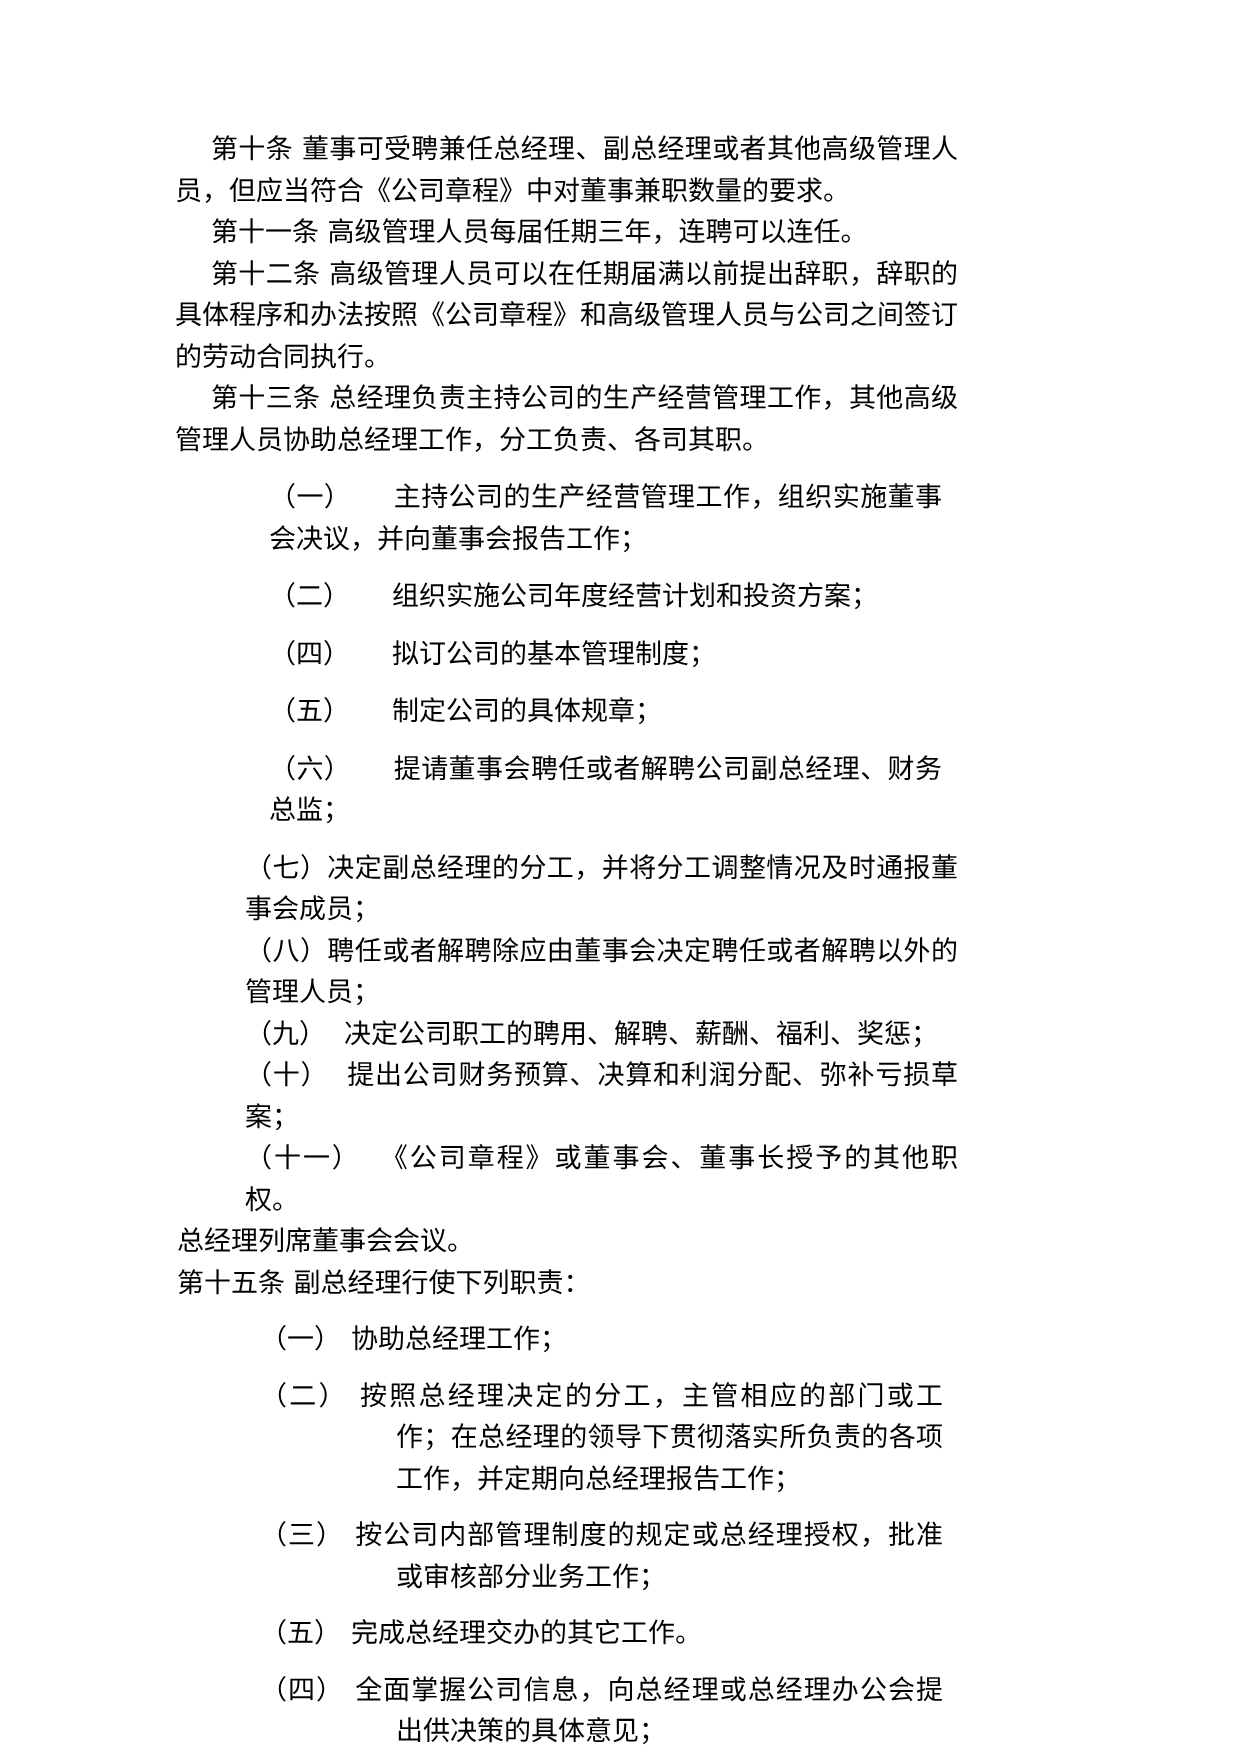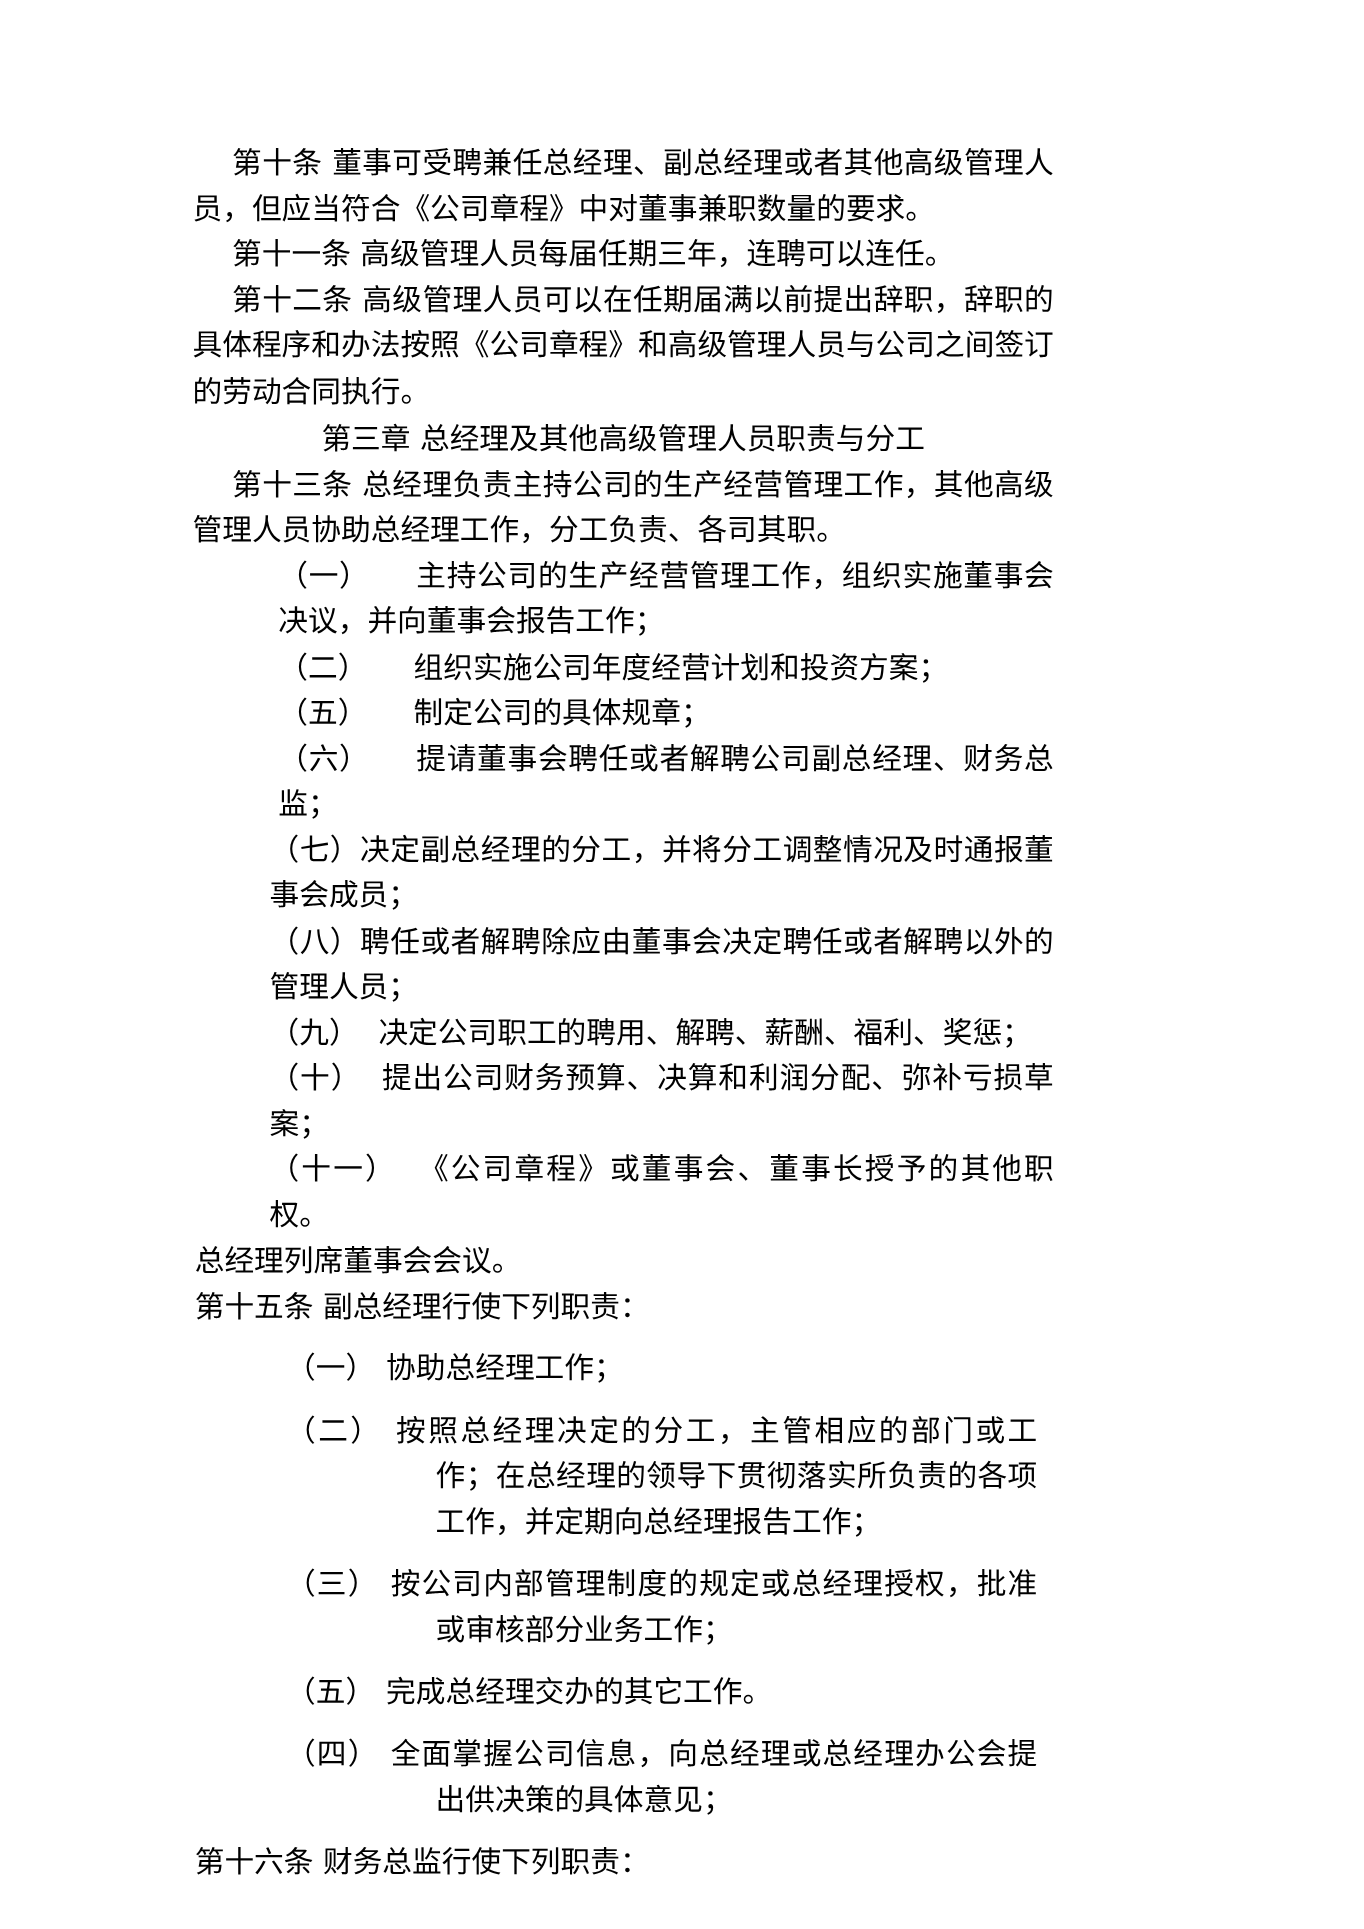--- a/index.html
+++ b/index.html
@@ -50,21 +50,21 @@
 
   
   p.flush {
     margin: 0;
     text-indent: 0;
     margin-left: 2px;
   }
 
   
   p.item-wide {
-    margin: 0;
+    margin: 16px;
     text-indent: 0;
     padding-left: 78px;
   }
   p.item-wide .mk { }
   p.item-wide .gap { display: inline-block; width: 42px; }
 
   
   p.item-med {
     margin: 0;
     text-indent: 0;
@@ -94,30 +94,30 @@
 
 <div class="page">
   <div class="doc-body">
 
     <p class="para">第十条  董事可受聘兼任总经理、副总经理或者其他高级管理人员，但应当符合《公司章程》中对董事兼职数量的要求。</p>
 
     <p class="para">第十一条  高级管理人员每届任期三年，连聘可以连任。</p>
 
     <p class="para">第十二条  高级管理人员可以在任期届满以前提出辞职，辞职的具体程序和办法按照《公司章程》和高级管理人员与公司之间签订的劳动合同执行。</p>
 
-    <p class="chapter">第三章  总经理及其他高级管理人员职责与分工</p>
 
     <p class="para">第十三条  总经理负责主持公司的生产经营管理工作，其他高级管理人员协助总经理工作，分工负责、各司其职。</p>
 
 
     <p class="item-wide"><span class="mk">（一）</span><span class="gap"></span><span>主持公司的生产经营管理工作，组织实施董事会决议，并向董事会报告工作；</span></p>
 
     <p class="item-wide"><span class="mk">（二）</span><span class="gap"></span><span>组织实施公司年度经营计划和投资方案；</span></p>
 
 
+    <p class="item-wide"><span class="mk">（四）</span><span class="gap"></span><span>拟订公司的基本管理制度；</span></p>
 
     <p class="item-wide"><span class="mk">（五）</span><span class="gap"></span><span>制定公司的具体规章；</span></p>
 
     <p class="item-wide"><span class="mk">（六）</span><span class="gap"></span><span>提请董事会聘任或者解聘公司副总经理、财务总监；</span></p>
 
     <p class="item-tight"><span class="mk">（七）</span><span>决定副总经理的分工，并将分工调整情况及时通报董事会成员；</span></p>
 
     <p class="item-tight"><span class="mk">（八）</span><span>聘任或者解聘除应由董事会决定聘任或者解聘以外的管理人员；</span></p>
 
     <p class="item-med"><span class="mk">（九）</span><span class="gap"></span><span>决定公司职工的聘用、解聘、薪酬、福利、奖惩；</span></p>

